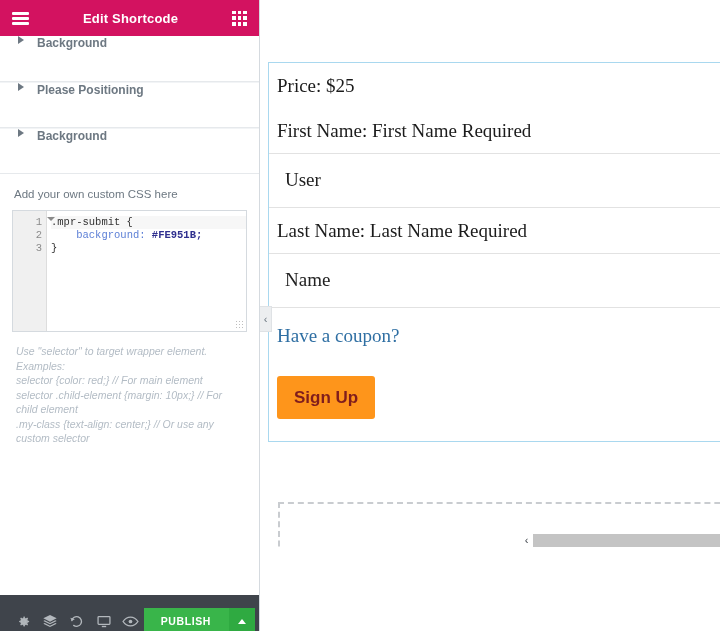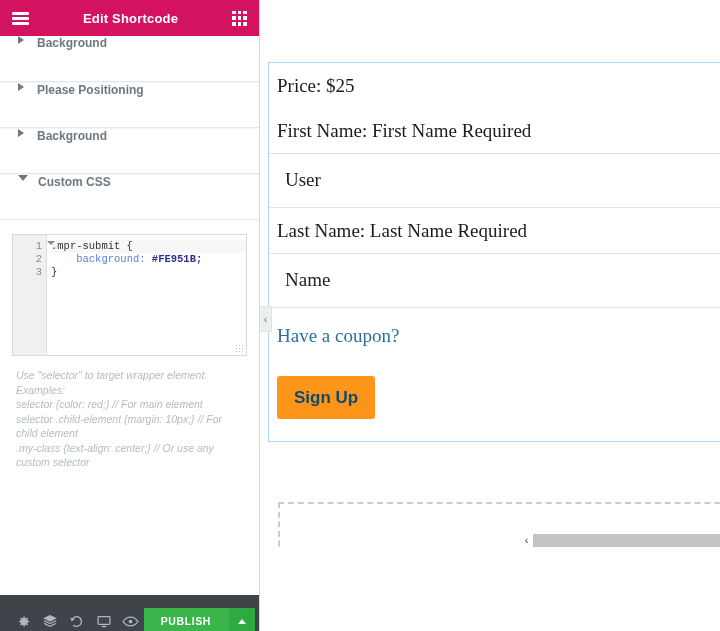--- a/index.html
+++ b/index.html
@@ -280,21 +280,21 @@
     line-height: 24px;
   }
   .submit-row {
     display: flex;
     align-items: center;
     padding: 14px 8px 22px 8px;
     gap: 14px;
   }
   .signup-btn {
     background: #FE951B;
-    color: #0c4a6e;
+    color: #7f1d1d;
     font-family: "Liberation Sans", sans-serif;
     font-size: 17px;
     font-weight: bold;
     border: none;
     border-radius: 3px;
     padding: 12px 17px;
     cursor: pointer;
     line-height: 19px;
   }
   .error-note {
@@ -433,26 +433,23 @@
         <span class="caret"></span>
         <span class="section-label">Please Positioning</span>
       </div>
 
 
       <div class="section-row">
         <span class="caret"></span>
         <span class="section-label">Background</span>
       </div>
 
-      <div class="section-row">
-        <span class="caret open"></span>
-        <span class="section-label">Custom CSS</span>
-      </div>
 
       <div class="section-content">
+        <div class="field-label">Add your own custom CSS here</div>
 
         <div class="code-editor">
           <div class="gutter">
             <div class="ln">
               <span>1</span>
               <span class="fold"></span>
             </div>
             <div class="ln">2</div>
             <div class="ln">3</div>
           </div>

